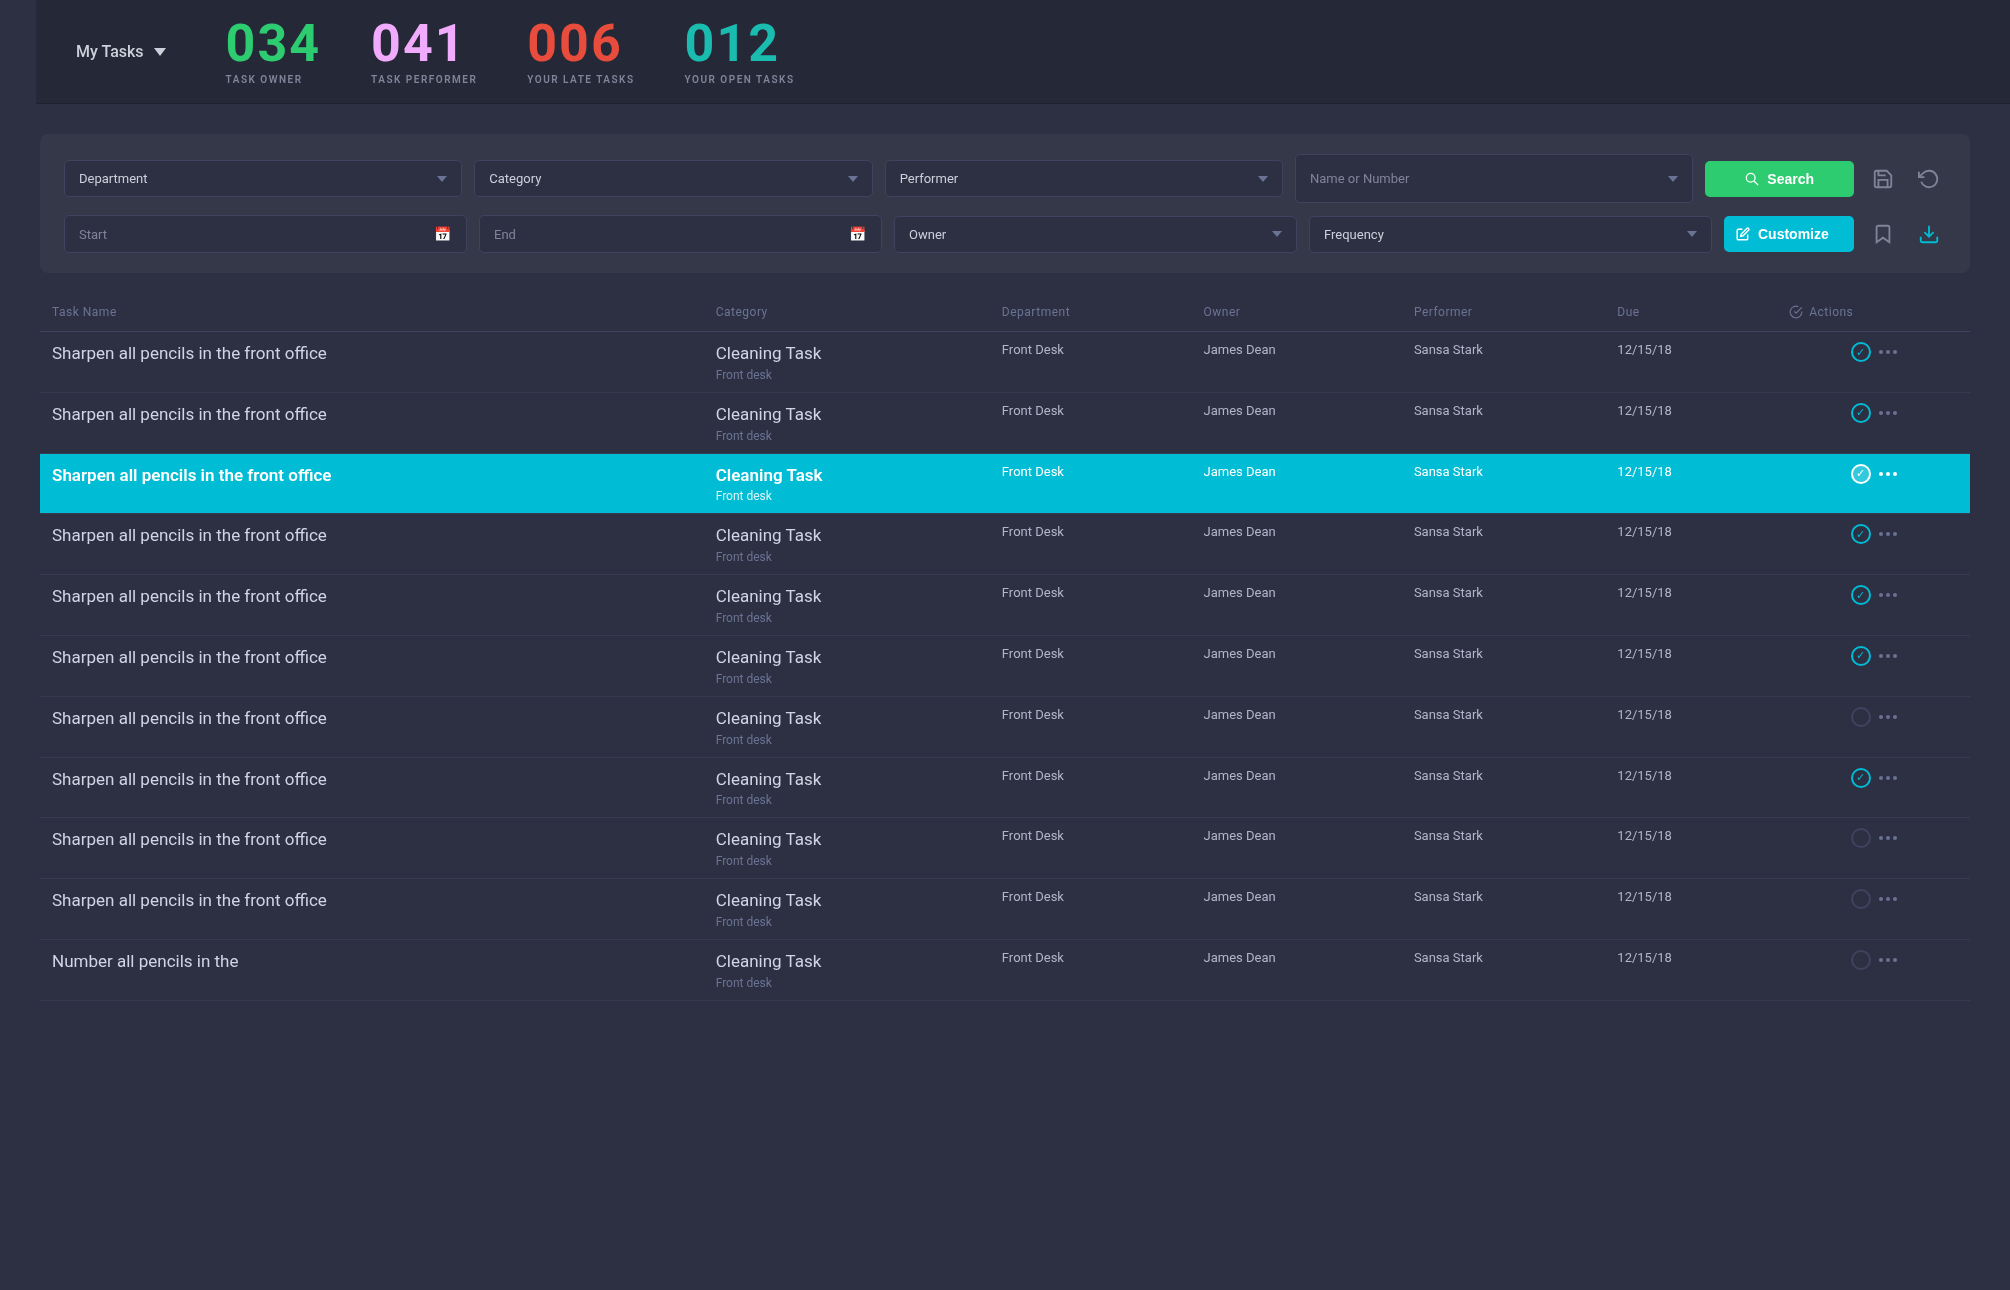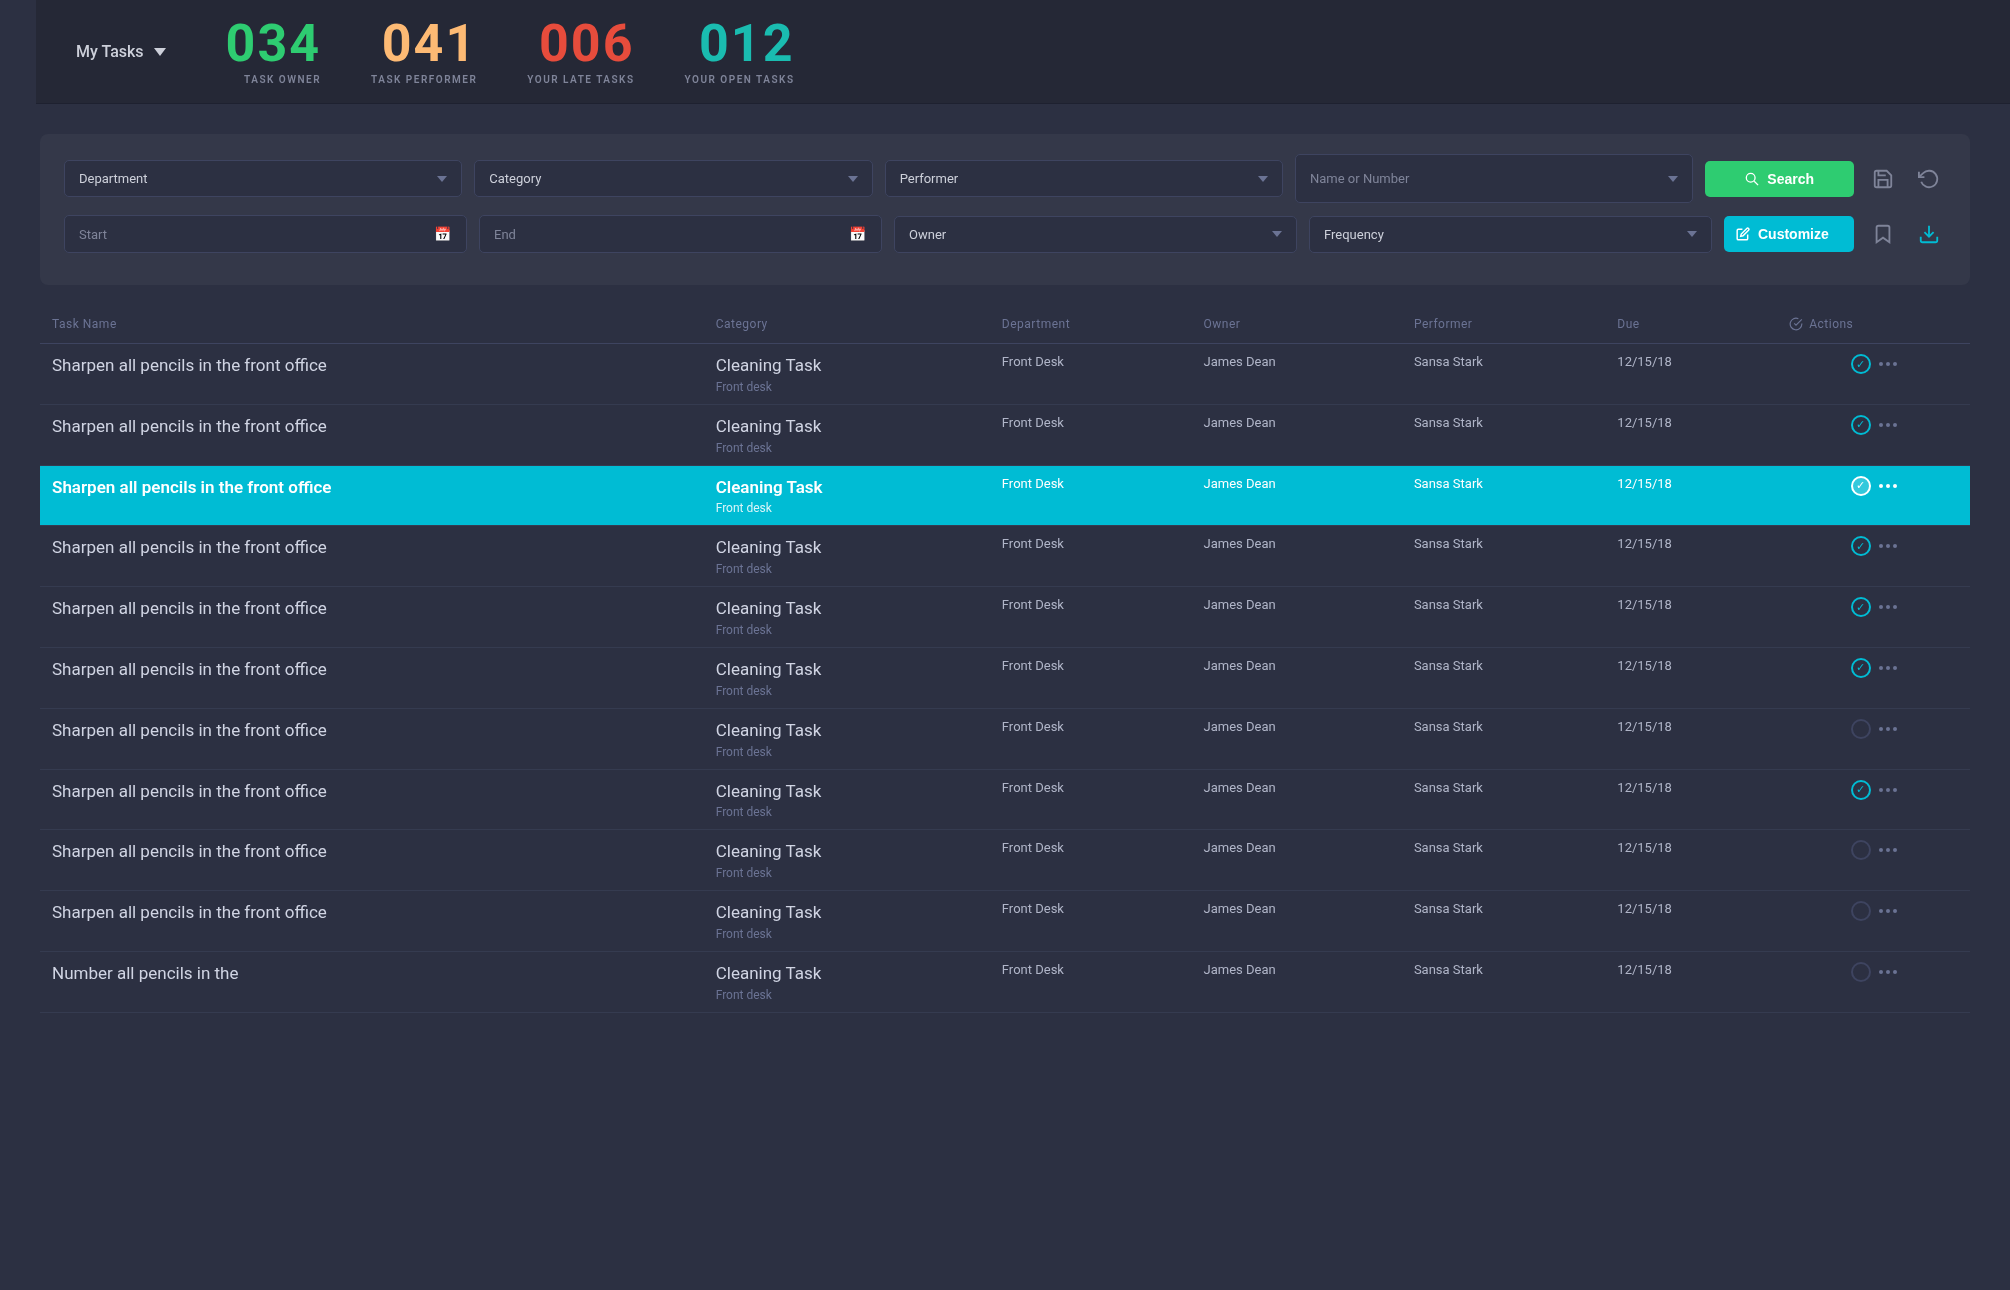--- a/index.html
+++ b/index.html
@@ -32,31 +32,31 @@
     .chevron-down {
       width: 0; height: 0;
       border-left: 6px solid transparent;
       border-right: 6px solid transparent;
       border-top: 8px solid #cdd0da;
       display: inline-block;
     }
     .stat-block {
       display: flex;
       flex-direction: column;
-      align-items: flex-end;
+      align-items: flex-start;
       min-width: 90px;
     }
     .stat-number {
       font-size: 52px;
       font-weight: 700;
       line-height: 1;
       letter-spacing: 2px;
     }
     .stat-number.green { color: #2ecc71; }
-    .stat-number.cyan { color: #fdba74; }
+    .stat-number.cyan { color: #f0abfc; }
     .stat-number.red { color: #e74c3c; }
     .stat-number.teal { color: #1abcb0; }
     .stat-label {
       font-size: 10px;
       font-weight: 600;
       letter-spacing: 1.5px;
       color: #7f8499;
       margin-top: 4px;
       text-transform: uppercase;
     }
@@ -75,21 +75,21 @@
       padding: 20px 24px;
       margin-bottom: 24px;
     }
     .filter-row {
       display: flex;
       gap: 12px;
       align-items: center;
       margin-bottom: 12px;
     }
     .filter-row:last-child {
-      margin-bottom: 12px;
+      margin-bottom: 0;
     }
     .filter-select {
       background-color: #2c3042;
       border: 1px solid #3e4460;
       border-radius: 5px;
       color: #cdd0da;
       padding: 10px 14px;
       font-size: 13px;
       display: flex;
       align-items: center;

